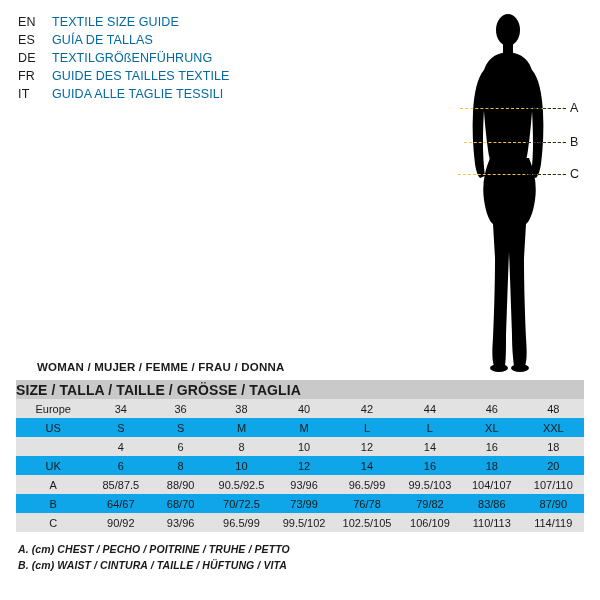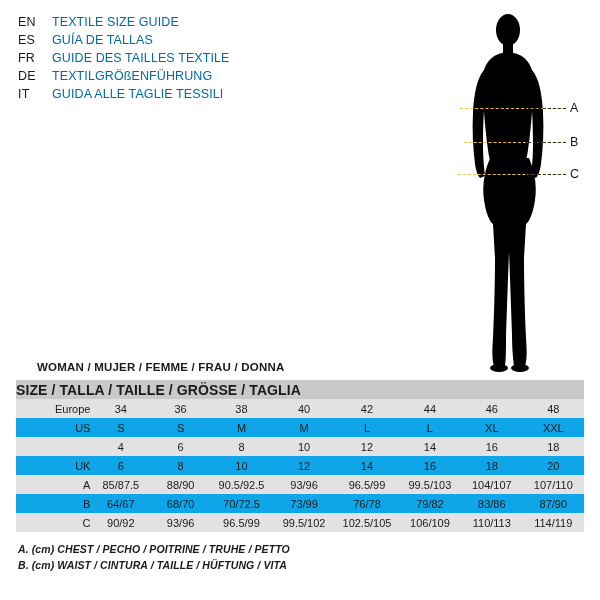--- a/index.html
+++ b/index.html
@@ -111,21 +111,21 @@
     font-weight: bold;
     font-size: 14px;
     padding-left: 5px;
     letter-spacing: 0.1px;
   }
   .row-shade td { background: #e2e2e2; }
   .row-plain td { background: #0ea5e9; }
   td.label-cell {
     width: 86px;
     padding-left: 5px;
-    text-align: right;
+    text-align: center;
   }
   td.val-cell {
     width: 68px;
     text-align: center;
   }
 
   
   .notes {
     position: absolute;
     left: 18px;
@@ -149,26 +149,26 @@
   <div class="title-block">
     <div class="title-row">
       <span class="title-lang">EN</span>
       <span class="title-text">TEXTILE SIZE GUIDE</span>
     </div>
     <div class="title-row">
       <span class="title-lang">ES</span>
       <span class="title-text">GUÍA DE TALLAS</span>
     </div>
     <div class="title-row">
+      <span class="title-lang">DE</span>
+      <span class="title-text">TEXTILGRÖßENFÜHRUNG</span>
+    </div>
+    <div class="title-row">
       <span class="title-lang">FR</span>
       <span class="title-text">GUIDE DES TAILLES TEXTILE</span>
-    </div>
-    <div class="title-row">
-      <span class="title-lang">DE</span>
-      <span class="title-text">TEXTILGRÖßENFÜHRUNG</span>
     </div>
     <div class="title-row">
       <span class="title-lang">IT</span>
       <span class="title-text">GUIDA ALLE TAGLIE TESSILI</span>
     </div>
   </div>
 
   <div class="figure-area">
     <svg class="figure-svg" width="120" height="370" viewBox="0 0 120 370">
       <g fill="#000000">

